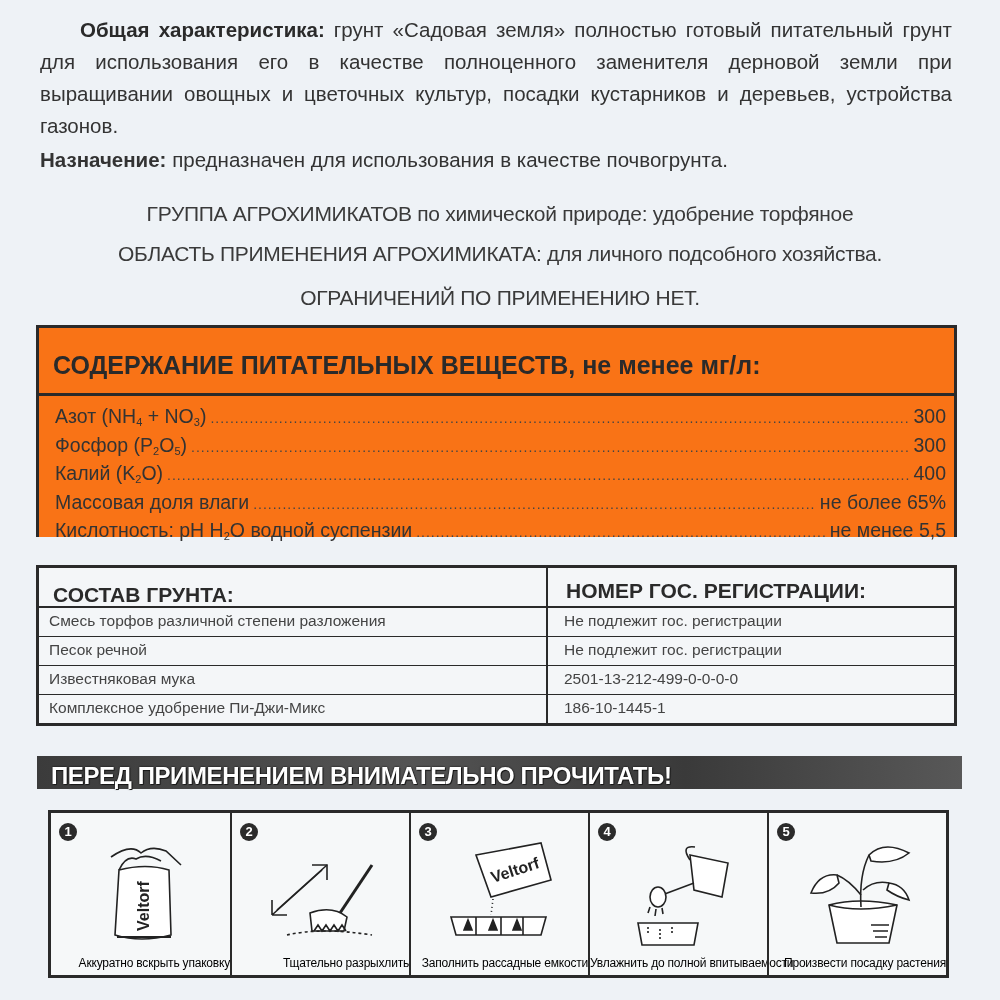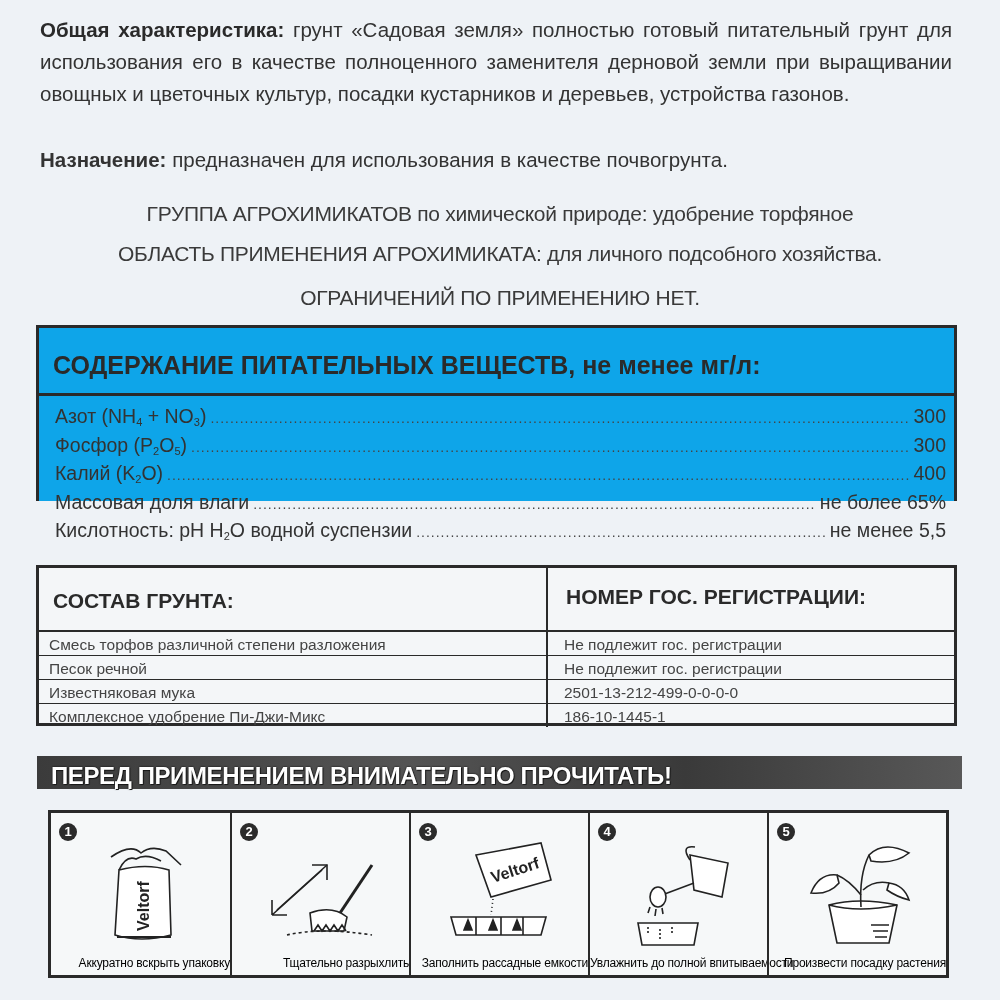--- a/index.html
+++ b/index.html
@@ -10,31 +10,31 @@
     color: #2b2b2b;
     position: relative;
   }
   .abs { position: absolute; }
   .intro {
     left: 40px; top: 14px; width: 912px;
     font-size: 20.5px; line-height: 32px; text-align: justify;
     text-align-last: left; color: #333;
     font-stretch: condensed;
   }
-  .intro b { font-weight: bold; color: #2a2a2a; }
+  .intro b { font-weight: bold; color: #2a2a2a; margin-left: 40px; }
   .purpose { left: 40px; top: 148px; font-size: 20.5px; color: #333; }
   .purpose b { font-weight: bold; margin-top: 32px; }
   .center-line {
     left: 0; width: 1000px; text-align: center;
     font-size: 21px; color: #3a3a3a; letter-spacing: -0.3px;
   }
   .nutrients {
-    left: 36px; top: 325px; width: 921px; height: 176px;
+    left: 36px; top: 325px; width: 921px; height: 212px;
     border: 3px solid #2a2a2a; border-bottom: none;
-    background: #0ea5e9;
+    background: #f97316;
   }
   .nut-head {
     height: 68px; border-bottom: 3px solid #2a2a2a;
     font-size: 25px; font-weight: bold; padding: 23px 0 0 14px; color: #2a2a2a;
   }
   .nut-row {
     display: flex; align-items: baseline; font-size: 19.5px; color: #333;
     padding: 0 8px 0 16px; height: 28.5px; line-height: 28.5px;
   }
   .nut-row:first-of-type { margin-top: 6px; }
@@ -46,22 +46,22 @@
   .nut-val { white-space: nowrap; }
   sub { font-size: 11px; vertical-align: -3px; }
   .composition {
     left: 36px; top: 565px; width: 921px; height: 161px;
     border: 3px solid #2a2a2a; background: #f4f6f8;
     display: grid; grid-template-columns: 507px 1fr;
   }
   .comp-col { display: flex; flex-direction: column; }
   .comp-col + .comp-col { border-left: 2px solid #2a2a2a; }
   .comp-head {
-    height: 58px; border-bottom: 2px solid #2a2a2a;
-    font-size: 21px; font-weight: bold; padding: 15px 8px 0 14px; color: #2a2a2a; margin-top: 6px;
+    height: 40px; border-bottom: 2px solid #2a2a2a;
+    font-size: 21px; font-weight: bold; padding: 15px 8px 0 14px; color: #2a2a2a;
   }
   .comp-col + .comp-col .comp-head { padding-left: 18px; padding-top: 11px; }
   .comp-cell {
     flex: 1; font-size: 15.5px; color: #444; padding: 3px 0 0 10px;
     border-bottom: 1.5px solid #2a2a2a; line-height: 20px;
   }
   .comp-cell:first-of-type { padding-top: 6px; }
   .comp-cell:last-child { border-bottom: none; }
   .comp-col + .comp-col .comp-cell { padding-left: 16px; }
   .banner {

